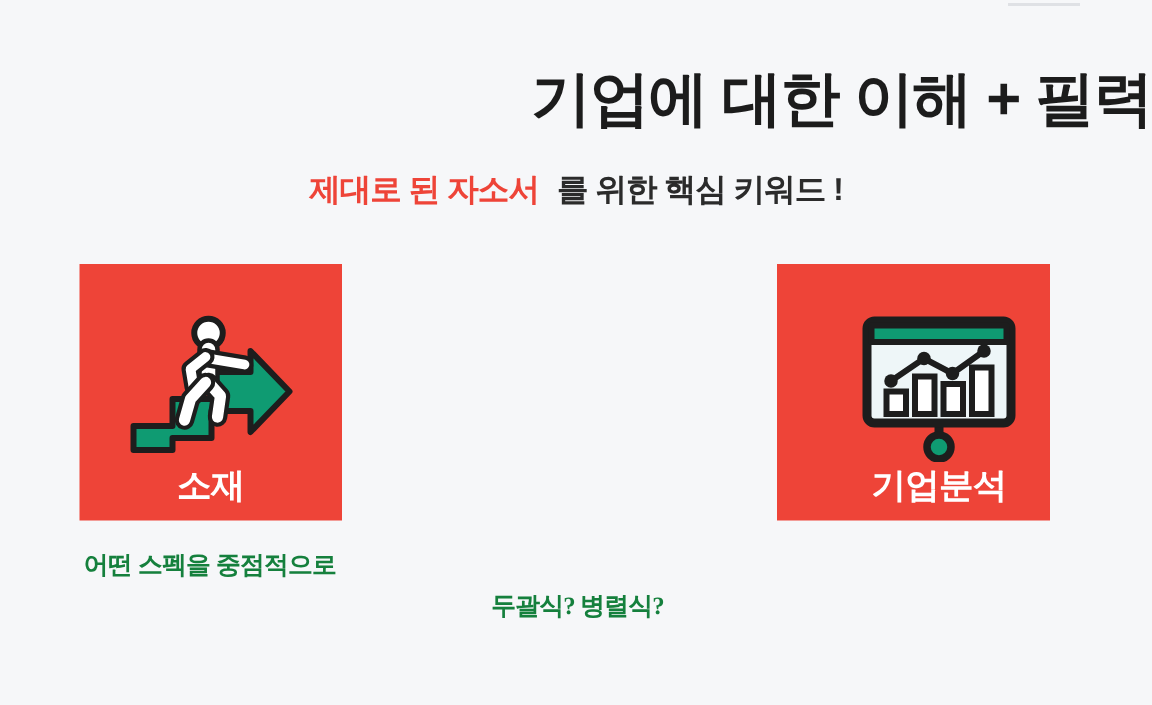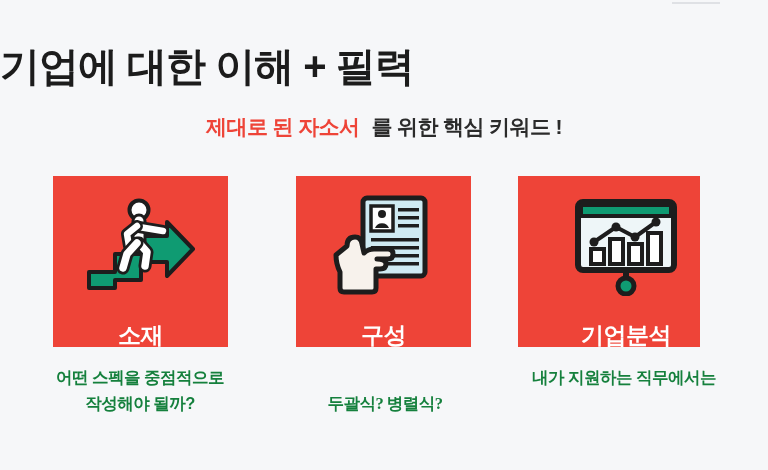--- a/index.html
+++ b/index.html
@@ -29,21 +29,21 @@
     width: 48px;
     height: 2px;
     background: #dfe1e5;
   }
 
   .headline {
     position: absolute;
     top: 44px;
     left: 0;
     width: 768px;
-    text-align: left;
+    text-align: right;
     font-size: 40px;
     line-height: 1.1;
     font-weight: bold;
     color: #1c1c1c;
     letter-spacing: -1px;
     white-space: nowrap;
   }
 
   .subhead {
     position: absolute;
@@ -72,21 +72,21 @@
   .card {
     position: absolute;
     top: 0;
     width: 175px;
     height: 171px;
     background: #ee4438;
     box-sizing: border-box;
     display: flex;
     flex-direction: column;
     align-items: center;
-    justify-content: space-between;
+    justify-content: center;
   }
   .card-0 { left: 0px; }
   .card-1 { left: 243px; }
   .card-2 { left: 465px; width: 182px; padding-left: 34px; }
 
   .card-icon {
     margin-top: 20px;
     height: 100px;
     display: flex;
     align-items: center;
@@ -161,48 +161,20 @@
           <path d="M58 47 L66 56 L64 70" stroke="#1d1d1d" stroke-width="13" stroke-linecap="round" stroke-linejoin="round" fill="none"></path>
           <path d="M58 47 L66 56 L64 70" stroke="#ffffff" stroke-width="7.5" stroke-linecap="round" stroke-linejoin="round" fill="none"></path>
 
           <path d="M56 47 L46 58 L42 72" stroke="#1d1d1d" stroke-width="13" stroke-linecap="round" stroke-linejoin="round" fill="none"></path>
           <path d="M56 47 L46 58 L42 72" stroke="#ffffff" stroke-width="7.5" stroke-linecap="round" stroke-linejoin="round" fill="none"></path>
         </svg>
       </div>
       <div class="card-label">소재</div>
     </div>
 
-    <div class="card card-1">
-      <div class="card-icon">
-        <svg width="110" height="104" viewBox="0 0 110 104" aria-hidden="true">
-
-          <rect x="34" y="4" width="62" height="78" rx="4" fill="#cfeaf2" stroke="#1d1d1d" stroke-width="5"></rect>
-
-          <rect x="42" y="12" width="22" height="25" fill="#ffffff" stroke="#1d1d1d" stroke-width="3.5"></rect>
-          <circle cx="53" cy="20" r="4" fill="#1d1d1d"></circle>
-          <path d="M46 34 a7.5 7.5 0 0 1 14 0 z" fill="#1d1d1d"></path>
-
-          <rect x="69" y="14" width="21" height="3.5" fill="#1d1d1d"></rect>
-          <rect x="69" y="22" width="21" height="3.5" fill="#1d1d1d"></rect>
-          <rect x="69" y="30" width="21" height="3.5" fill="#1d1d1d"></rect>
-
-          <rect x="42" y="44" width="48" height="3.5" fill="#1d1d1d"></rect>
-          <rect x="42" y="52" width="48" height="3.5" fill="#1d1d1d"></rect>
-          <rect x="42" y="60" width="48" height="3.5" fill="#1d1d1d"></rect>
-          <rect x="42" y="68" width="48" height="3.5" fill="#1d1d1d"></rect>
-
-          <path d="M18 52 q0-9 8-9 q6 0 7 7 l2 9
-                   q4-4 10-4 l14 0 q5 0 5 5 q0 5-5 5 l-11 0
-                   q9 0 9 5 q0 5-6 5 l-4 0
-                   l0 19 q0 4-4 4 l-28 0 q-4 0-4-4
-                   l0-16 q-4-8-4-17 z" fill="#f7f2ec" stroke="#1d1d1d" stroke-width="5" stroke-linejoin="round"></path>
-        </svg>
-      </div>
-      <div class="card-label">구성</div>
-    </div>
 
     <div class="card card-2">
       <div class="card-icon">
         <svg width="108" height="100" viewBox="0 0 108 100" aria-hidden="true">
 
           <path d="M54 72 L54 86" stroke="#1d1d1d" stroke-width="6"></path>
           <circle cx="54" cy="90" r="8" fill="#0f9b72" stroke="#1d1d1d" stroke-width="5"></circle>
 
           <rect x="6" y="6" width="96" height="68" rx="5" fill="#eef6f8" stroke="#1d1d1d" stroke-width="6"></rect>
 
@@ -221,23 +193,21 @@
         </svg>
       </div>
       <div class="card-label">기업분석</div>
     </div>
 
   </div>
 
   <div class="captions">
     <div class="caption caption-0">
       <span class="line">어떤 스펙을 중점적으로</span>
-      <span class="line">작성해야 될까?</span>
     </div>
     <div class="caption caption-1">
       <span class="line">두괄식? 병렬식?</span>
     </div>
     <div class="caption caption-2">
-      <span class="line">내가 지원하는 직무에서는</span>
     </div>
   </div>
 
 </div>
 
 </body></html>

